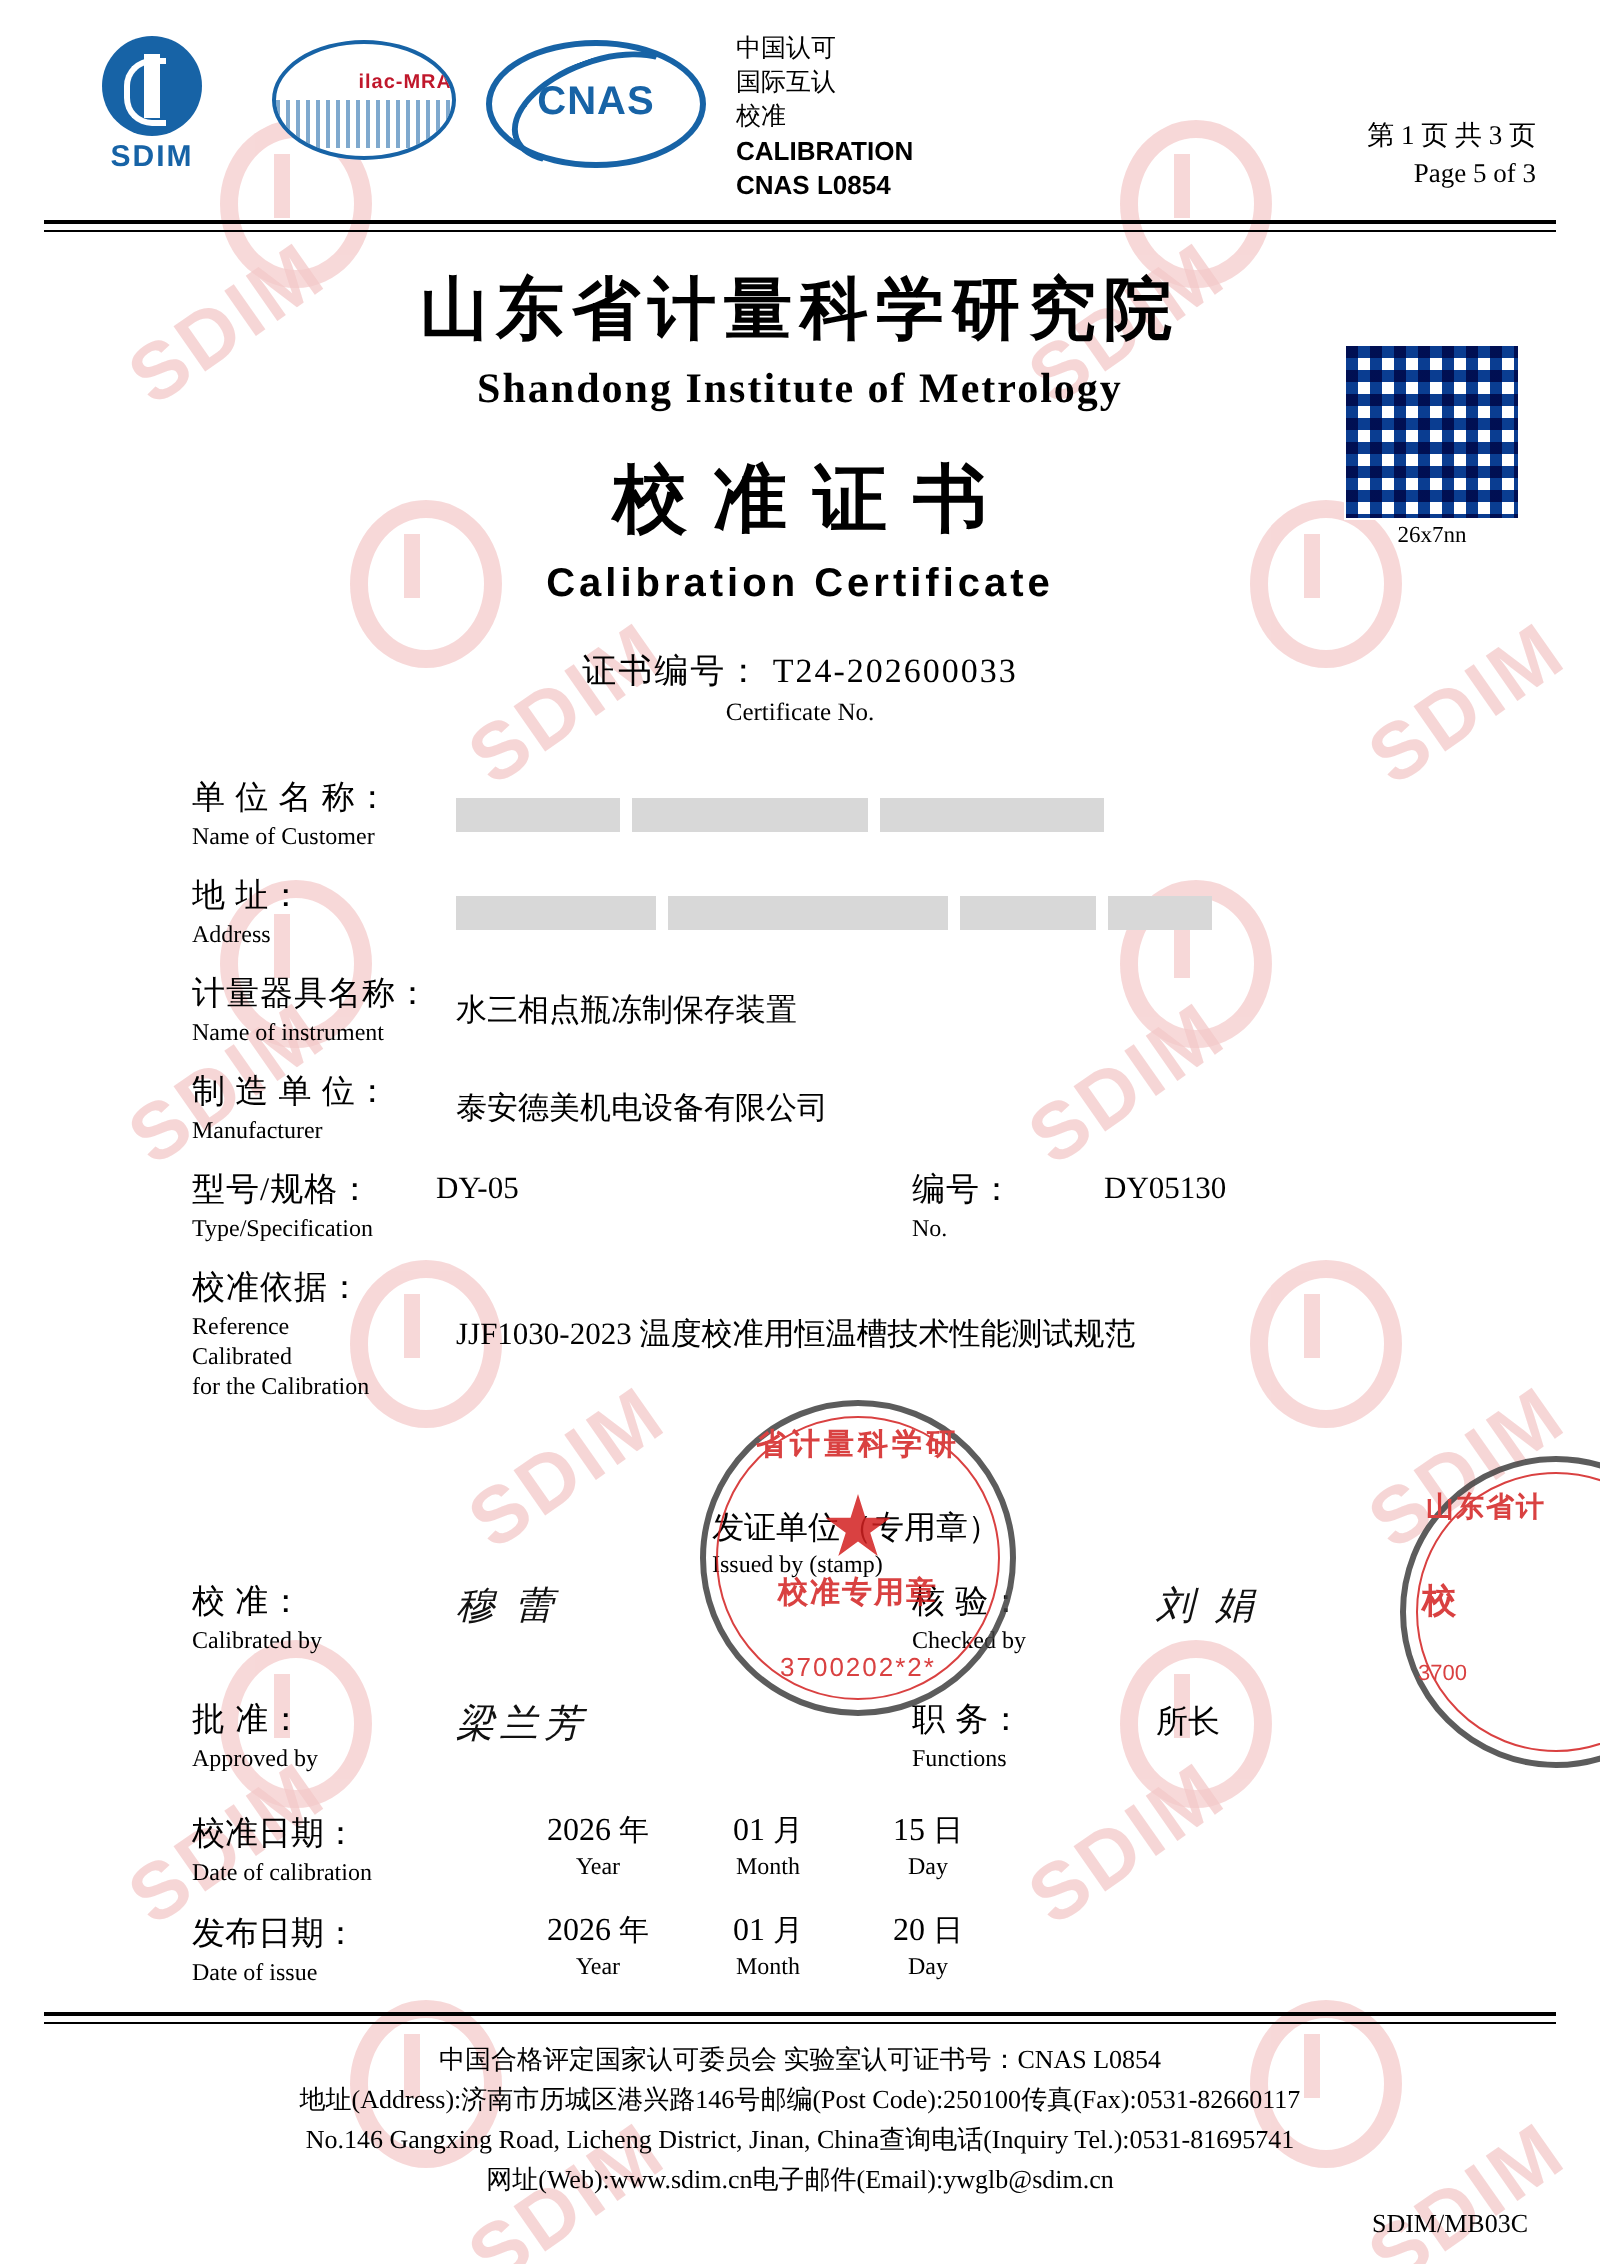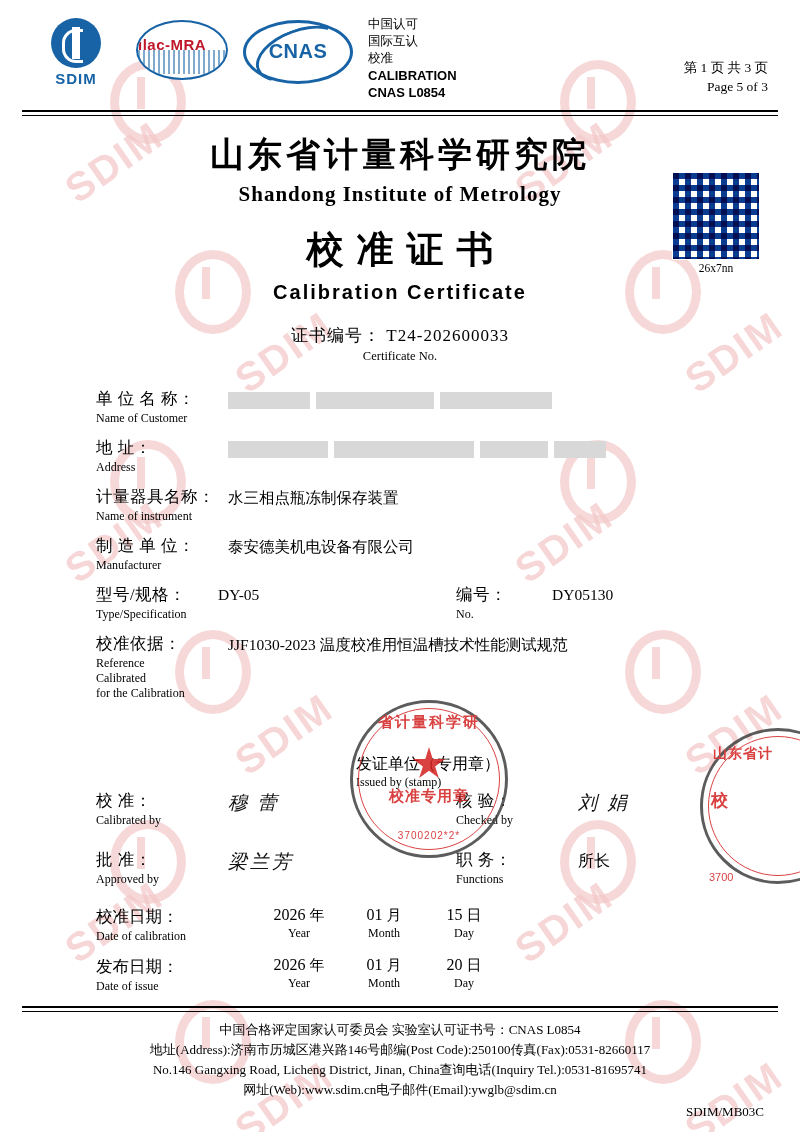--- a/index.html
+++ b/index.html
@@ -130,23 +130,23 @@
     left: 0; right: 0; bottom: 4px;
     height: 24px;
     background:
       repeating-linear-gradient(to right, #1763a6 0 2px, transparent 2px 5px);
     opacity: .55;
   }
   .ilac-label {
     position: absolute;
     left: 0; right: 0;
     top: 14px;
-    text-align: left;
-    font-family: "Liberation Sans", sans-serif;
-    font-size: 15px;
+    text-align: right;
+    font-family: "Liberation Sans", sans-serif;
+    font-size: 10px;
     font-weight: bold;
     color: #c0172b;
     letter-spacing: .5px;
   }
   .cnas {
     width: 112px;
     margin-left: 12px;
     margin-top: 6px;
     text-align: center;
   }
@@ -285,21 +285,21 @@
 
   
   .fields {
     position: relative;
     z-index: 2;
     margin: 24px 0 0 0;
     padding: 0 42px 0 96px;
   }
   .row {
     display: flex;
-    align-items: flex-start;
+    align-items: center;
     margin-bottom: 12px;
   }
   .lbl {
     width: 132px;
     flex: 0 0 132px;
   }
   .lbl .cn {
     font-size: 16.5px;
     letter-spacing: .5px;
     white-space: nowrap;
@@ -404,21 +404,21 @@
     font-family: Liberation Mono, monospace;
     font-weight: bold;
     font-size: 15px;
     letter-spacing: 1px;
   }
   .seal-bot {
     position: absolute;
     left: 0; right: 0; bottom: 14px;
     text-align: center;
     font-family: "Liberation Sans", sans-serif;
-    font-size: 10px;
+    font-size: 13px;
     letter-spacing: 1px;
   }
   .seal-right {
     left: 700px;
     top: 728px;
     width: 150px;
     height: 150px;
   }
   .seal-right .ring {
     position: absolute;
@@ -439,21 +439,20 @@
     left: 8px; top: 58px;
     font-family: "Liberation Sans", sans-serif;
     font-weight: bold;
     font-size: 17px;
   }
   .seal-right .txt3 {
     position: absolute;
     left: 6px; top: 100px;
     font-family: "Liberation Sans", sans-serif;
     font-size: 11px;
-    margin-top: 40px;
   }
 
   
   .dates {
     position: relative;
     z-index: 2;
     padding: 0 42px 0 96px;
     margin-top: 14px;
   }
   .date-row { display: flex; align-items: flex-start; margin-bottom: 12px; }

